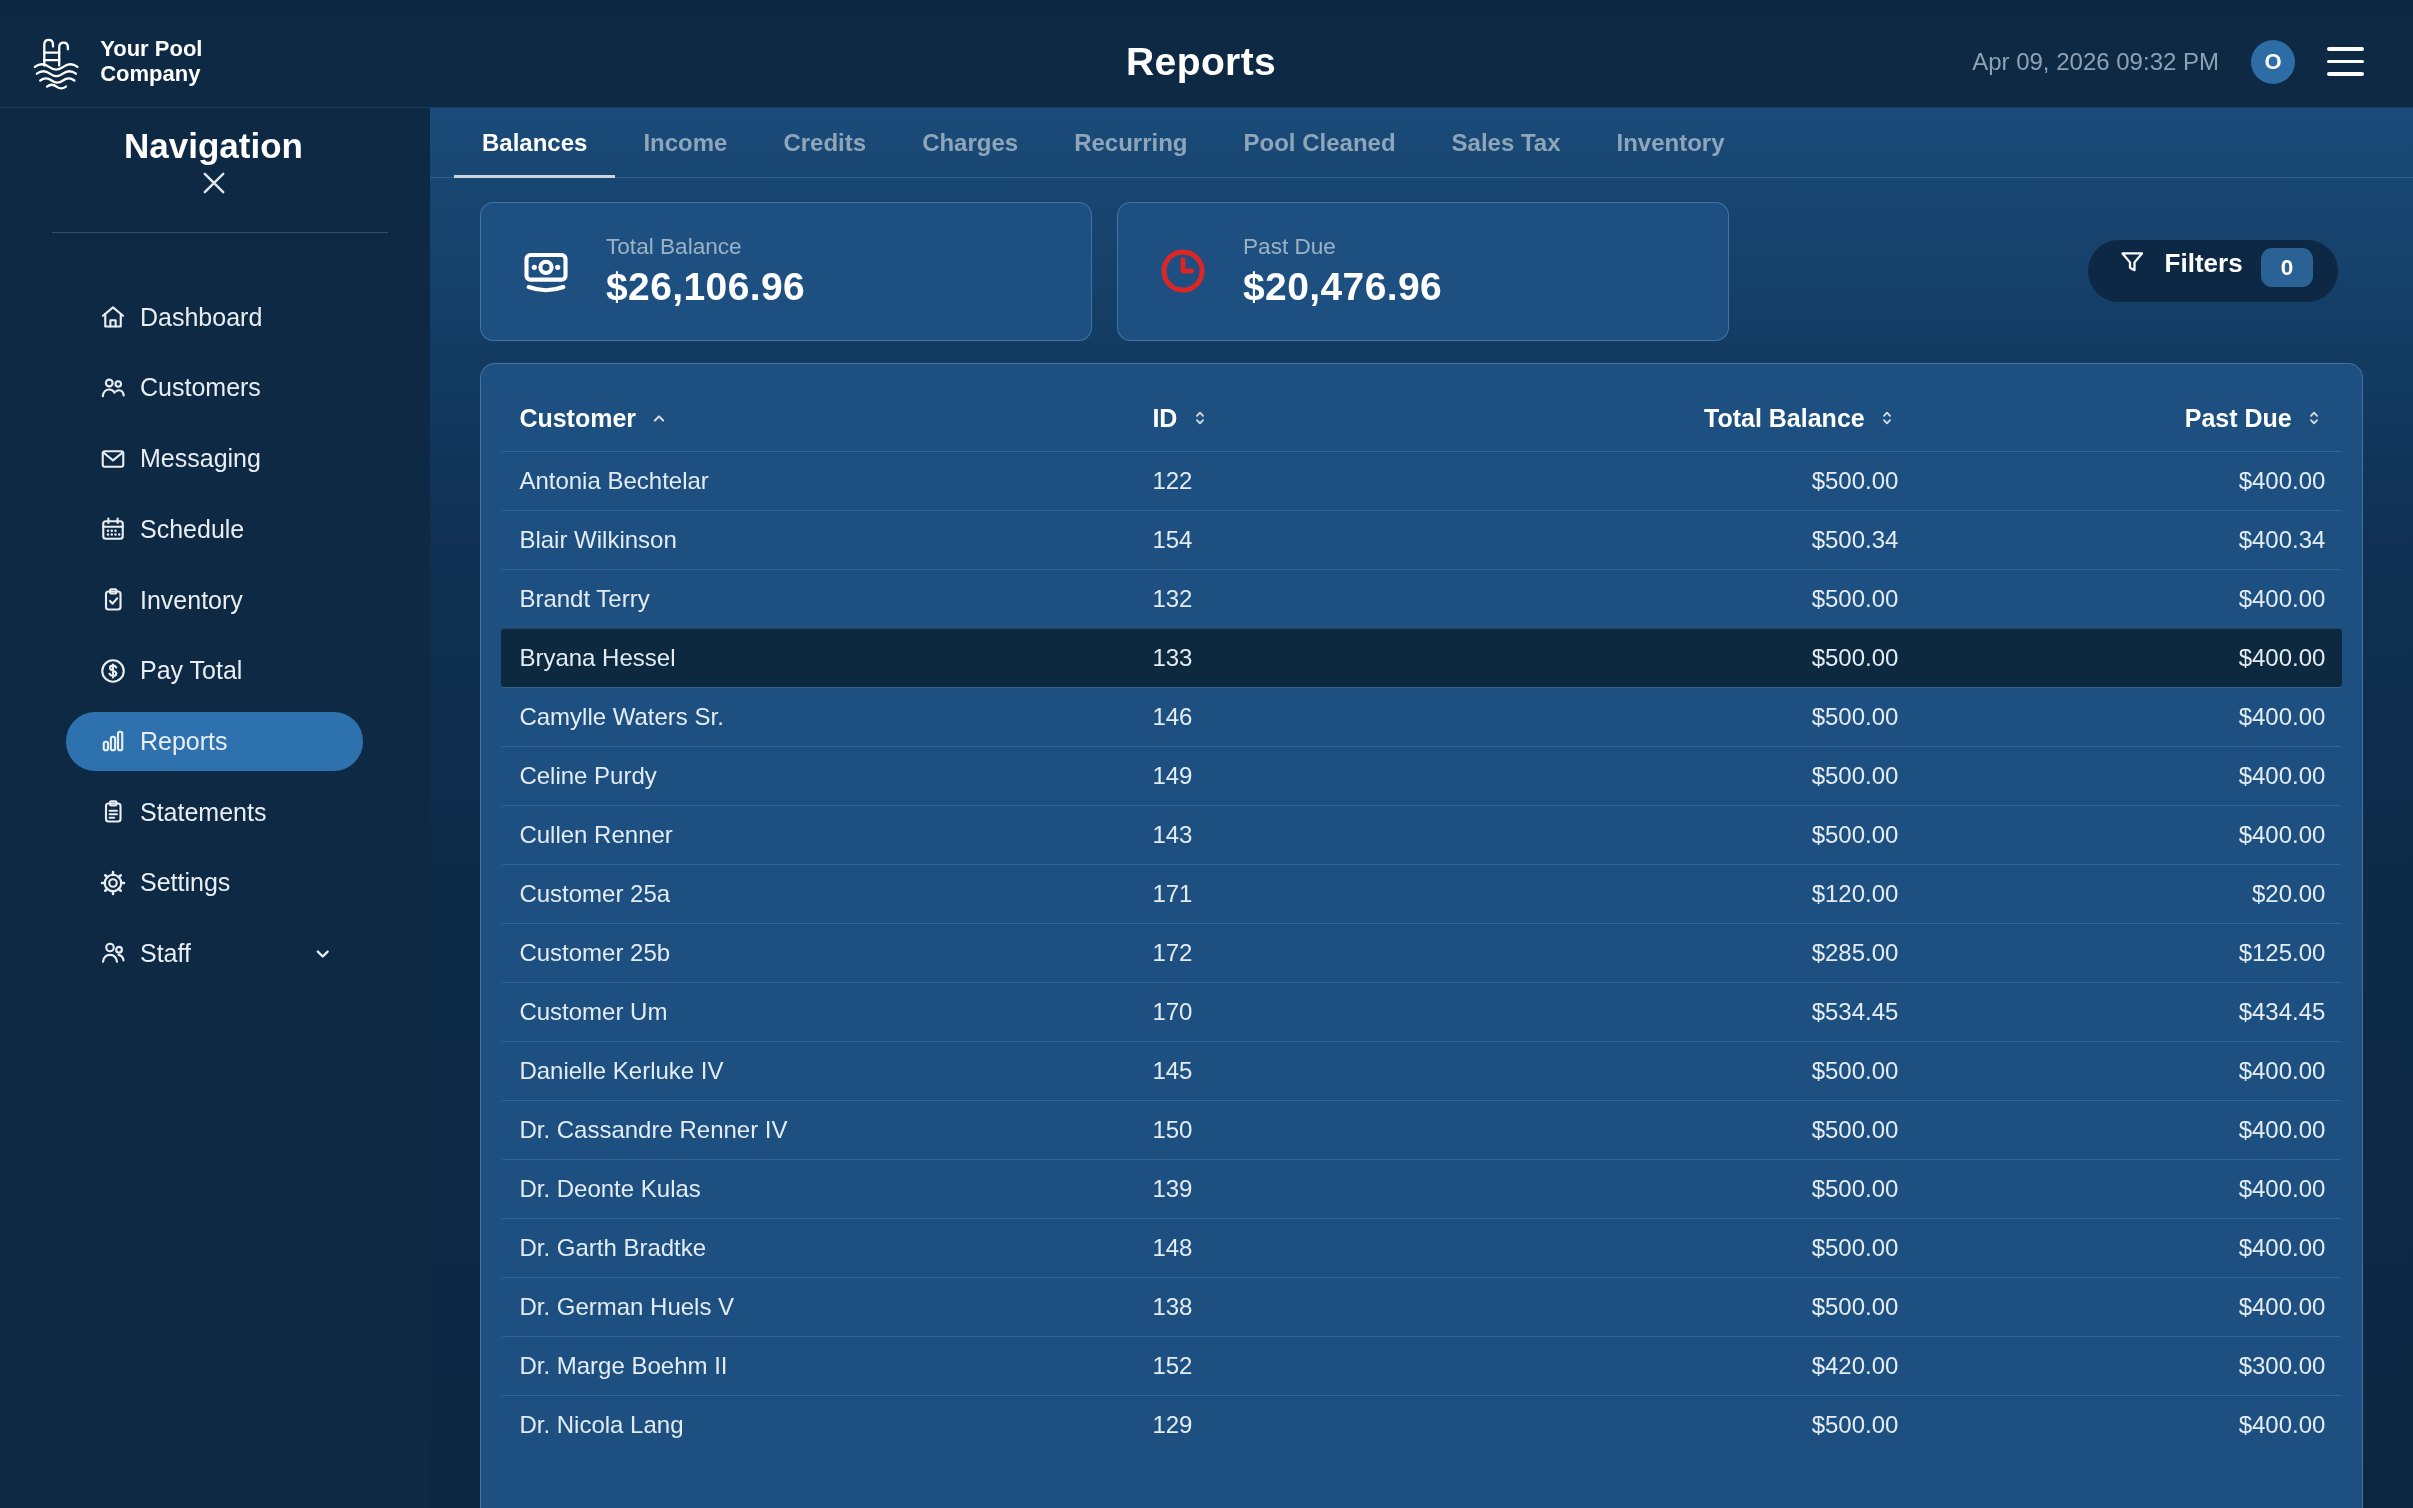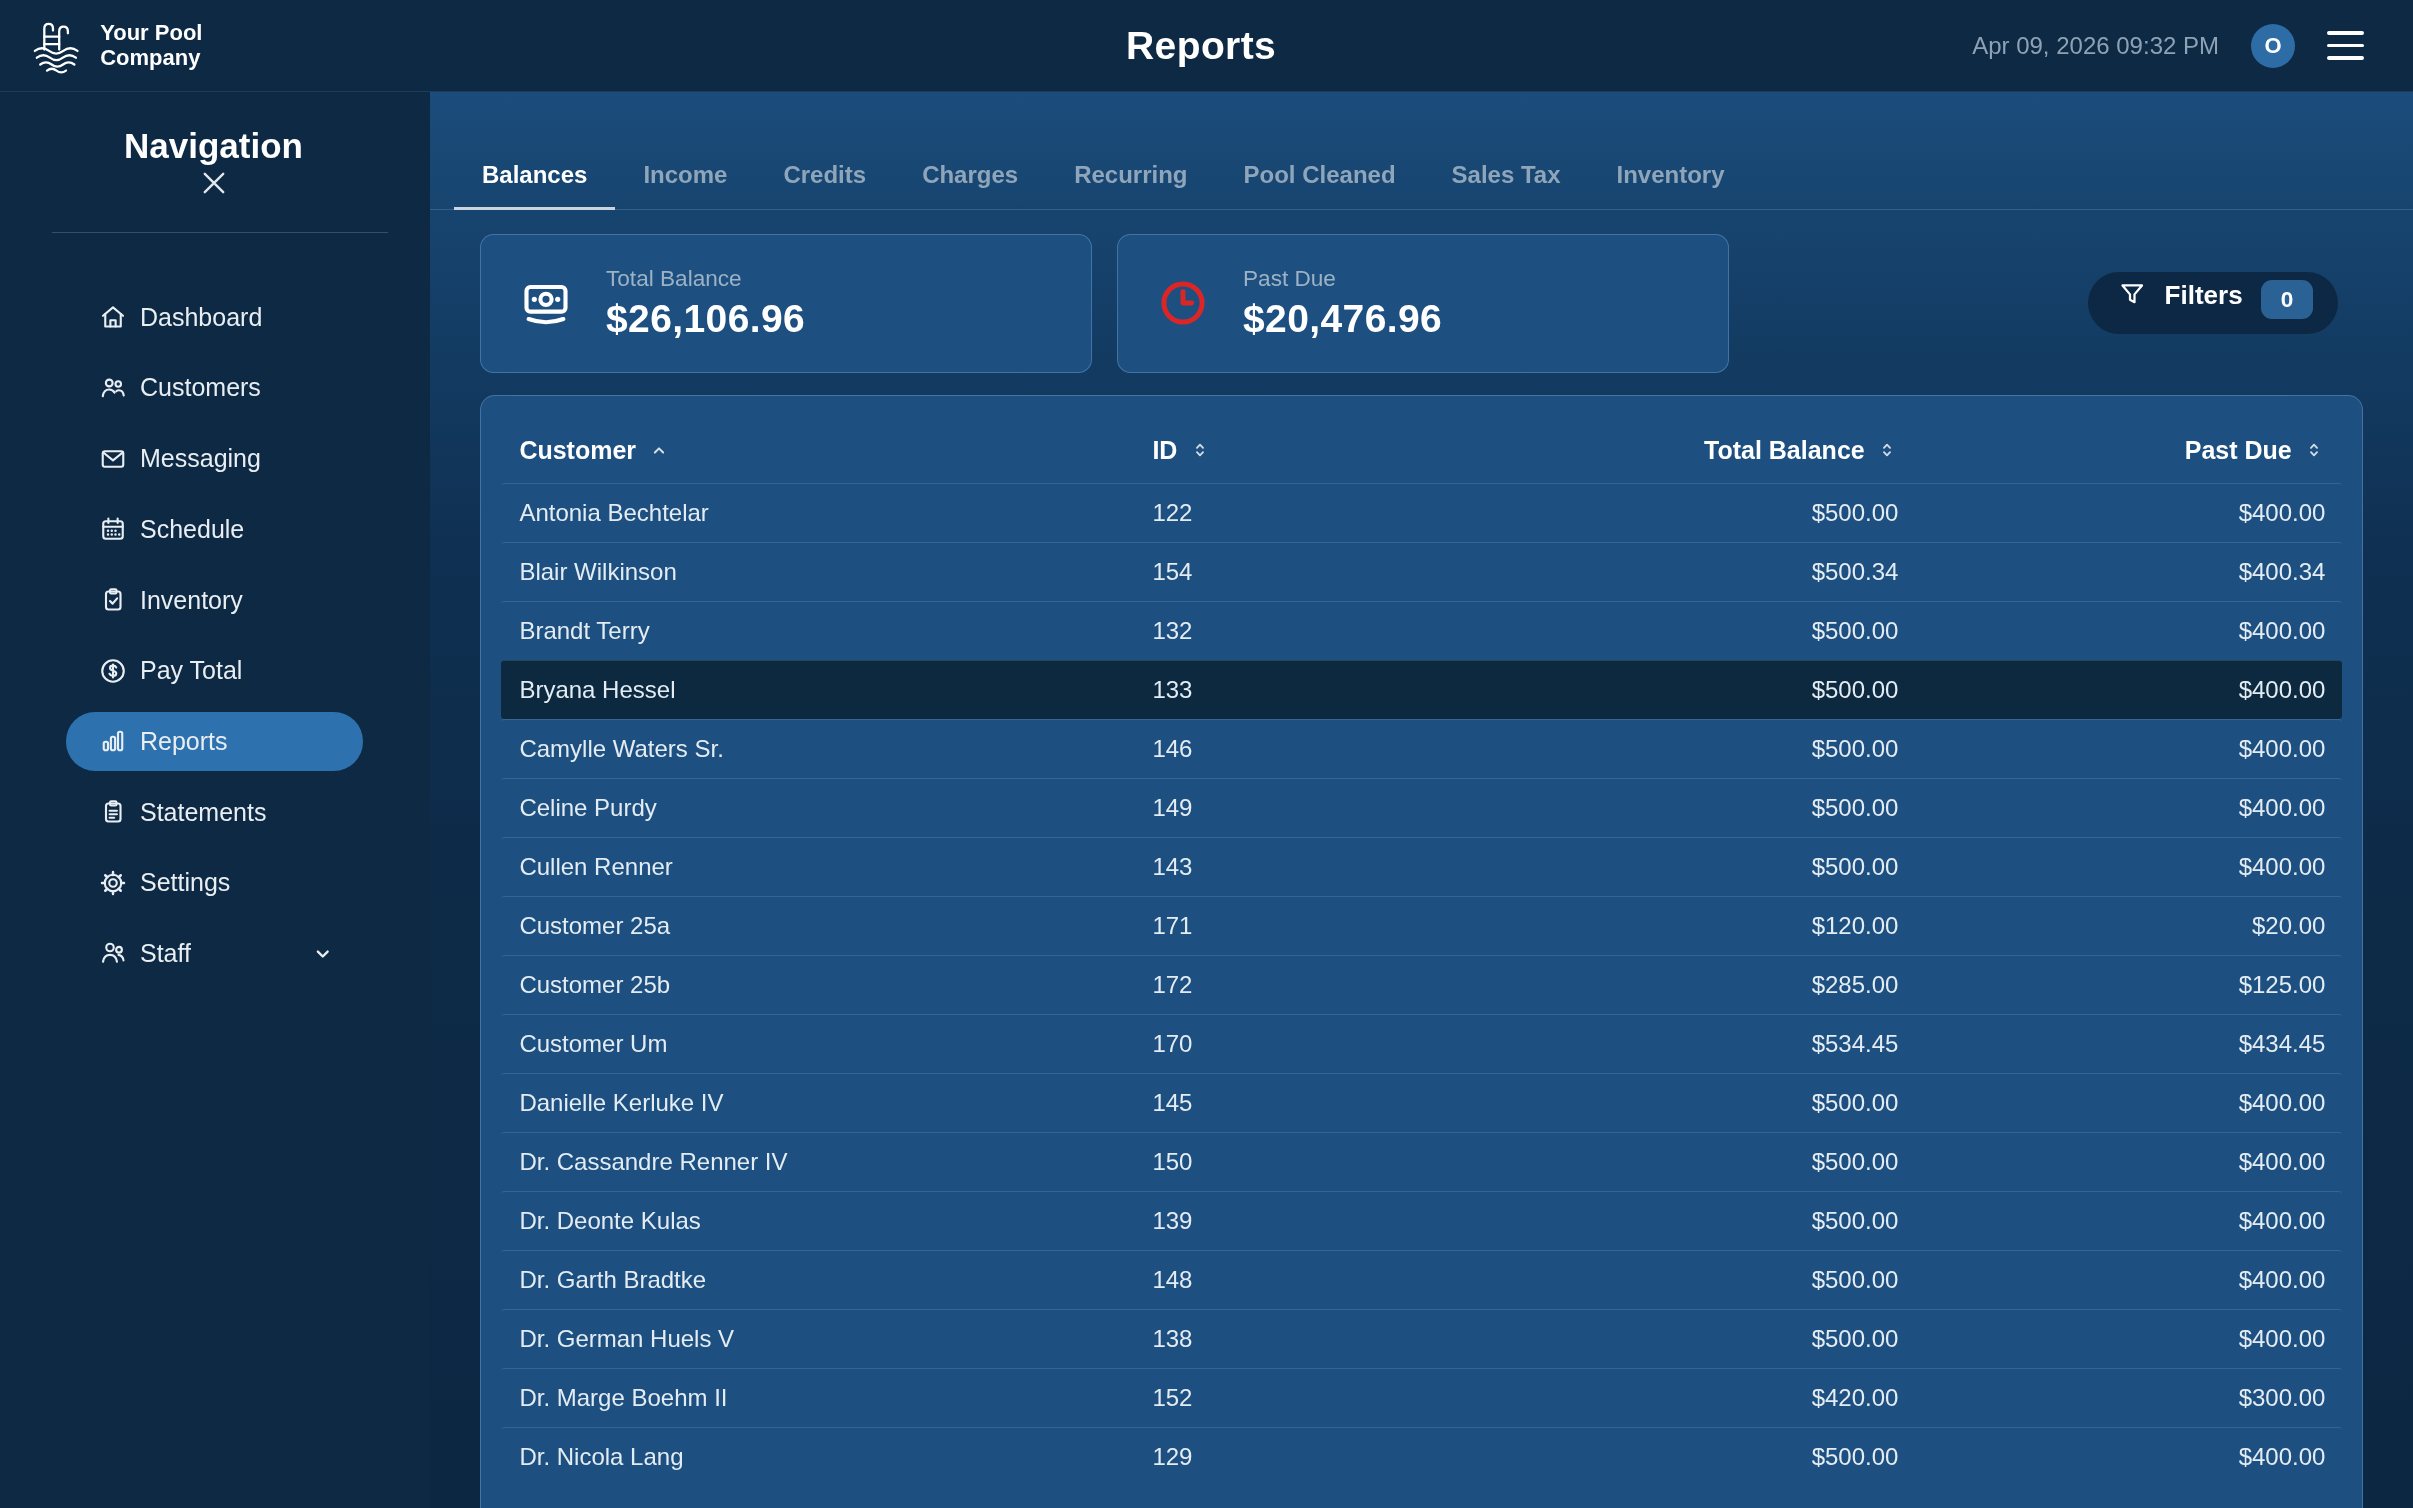--- a/index.html
+++ b/index.html
@@ -7,21 +7,21 @@
     --c-main-bottom:#0c2742; --c-card-bg:#1d5080; --c-card-border:#2f6da8; --c-pill:#2d71ae;
     --c-row-highlight:#0c2940; --c-red:#dc2626; --c-badge:#2b6296; --c-avatar:#2e6ca6;
     --c-underline:#c9d4de; --c-text:#eef4f9; --c-text-dim:#8fa6ba; --c-divider:rgba(180,210,235,.16);
   }
   *{margin:0;padding:0;box-sizing:border-box;}
   html,body{width:2413px;height:1508px;overflow:hidden;}
   body{font-family:"Liberation Sans","DejaVu Sans",sans-serif;background:var(--c-main-bottom);color:var(--c-text);}
   .ic{display:inline-block;vertical-align:middle;fill:none;stroke:currentColor;stroke-width:1.7;stroke-linecap:round;stroke-linejoin:round;}
 
   
-  .app-header{position:absolute;top:0;left:0;width:2413px;height:92px;background:var(--c-header-bg);
+  .app-header{position:absolute;top:16px;left:0;width:2413px;height:92px;background:var(--c-header-bg);
     display:flex;align-items:center;border-bottom:0.8px solid #1c3c5c;z-index:5;}
   .brand{display:flex;align-items:center;gap:11.7px;padding-left:23.5px;width:430px;}
   .brand .logo{width:65px;height:65px;color:#fff;}
   .brand-text{font-size:22px;font-weight:700;line-height:1.12;color:#fff;}
   .header-title{flex:1;text-align:center;font-size:39px;font-weight:700;color:#fff;letter-spacing:0.4px;}
   .header-right{display:flex;align-items:center;gap:32px;padding-right:49px;}
   .header-datetime{font-size:24px;color:#8ea2b5;}
   .avatar{width:44px;height:44px;border-radius:50%;background:var(--c-avatar);display:flex;align-items:center;justify-content:center;
     font-size:22px;font-weight:700;color:#fff;}
   .hamburger{width:37px;height:28.5px;display:flex;flex-direction:column;justify-content:space-between;cursor:pointer;}
@@ -37,21 +37,21 @@
   .nav-item{display:flex;align-items:center;gap:12px;height:59px;margin:11.7px 67px 11.7px 66px;padding-left:32px;border-radius:29px;
     font-size:25px;color:#e9eef3;cursor:pointer;position:relative;}
   .nav-item.active{background:var(--c-pill);}
   .nav-item .ic{width:30px;height:30px;flex:none;}
   .nav-item .chev{position:absolute;right:28.5px;width:23.5px;height:23.5px;}
 
   
   .main{position:absolute;top:92px;left:430px;right:0;bottom:0;
     background:linear-gradient(180deg,var(--c-main-top) 0%,#154069 13%,var(--c-main-mid) 32%,#0d2a47 58%,var(--c-main-bottom) 100%);}
   .tabbar{display:flex;padding:30px 50px 0 24px;border-bottom:0.8px solid rgba(255,255,255,.14);}
-  .tab{padding:6.7px 28px 18.4px;font-size:24px;font-weight:700;color:var(--c-text-dim);cursor:pointer;border-bottom:3.4px solid transparent;margin-bottom:-0.8px;margin-top:32px;}
+  .tab{padding:6.7px 28px 18.4px;font-size:24px;font-weight:700;color:var(--c-text-dim);cursor:pointer;border-bottom:3.4px solid transparent;margin-bottom:-0.8px;}
   .tab.active{color:#fff;border-bottom-color:var(--c-underline);}
 
   .cards-row{display:flex;align-items:center;margin:23.5px 50px 0;}
   .sum-card{width:612px;height:139px;background:var(--c-card-bg);border:1.7px solid rgba(111,160,210,.45);border-radius:13.4px;
     display:flex;align-items:center;padding-left:39px;gap:34px;}
   .sum-card + .sum-card{margin-left:25px;}
   .sum-card .ic{width:52px;height:52px;color:#fff;stroke-width:1.9;}
   .sum-card .ic.red{color:var(--c-red);stroke-width:2.3;}
   .sum-label{font-size:22.6px;color:#9db2c5;margin-bottom:5px;}
   .sum-value{font-size:39px;font-weight:700;color:#fff;letter-spacing:0.4px;}

